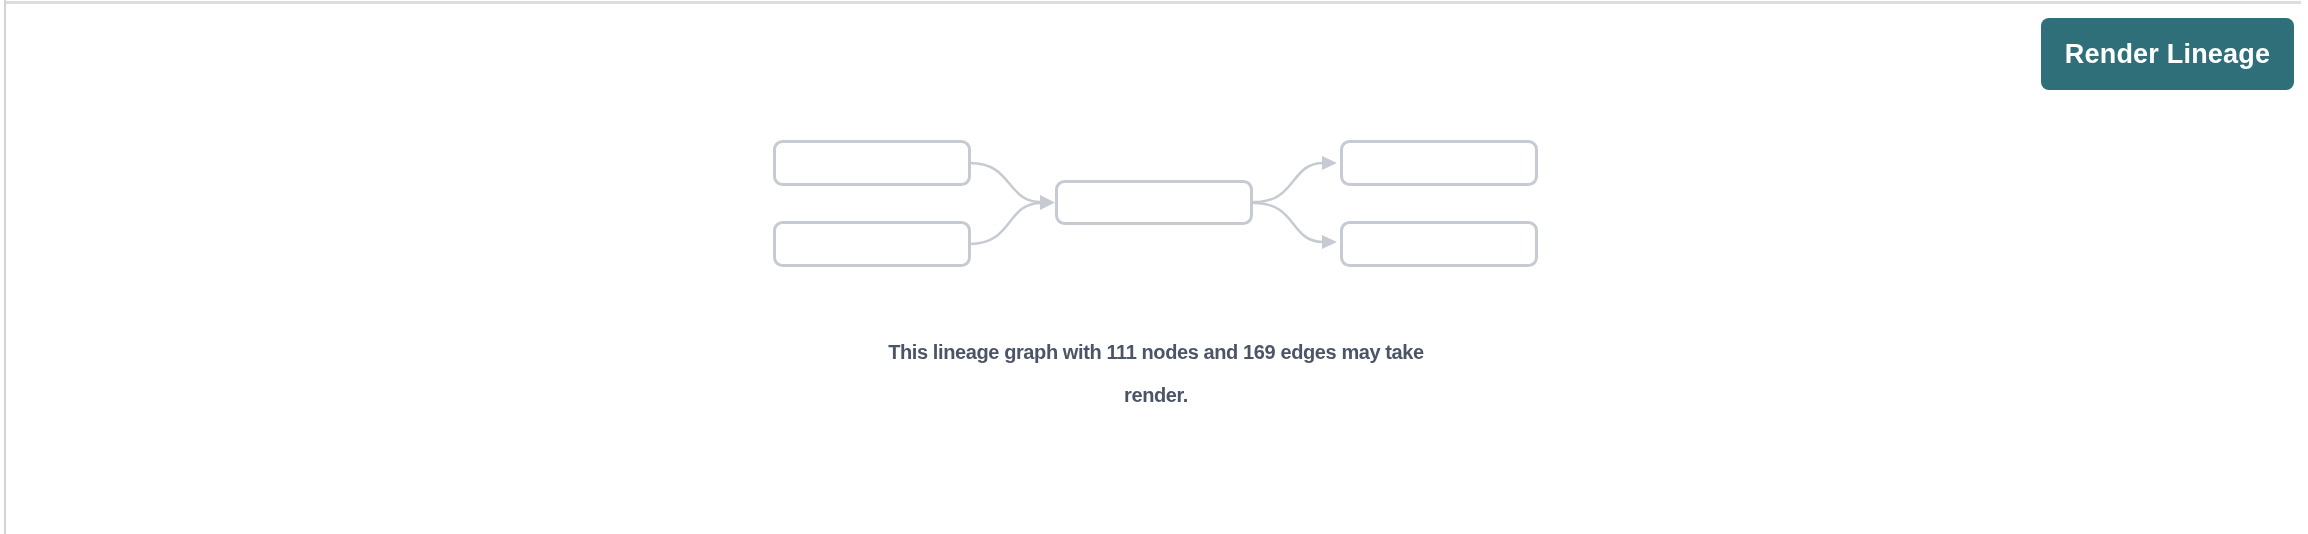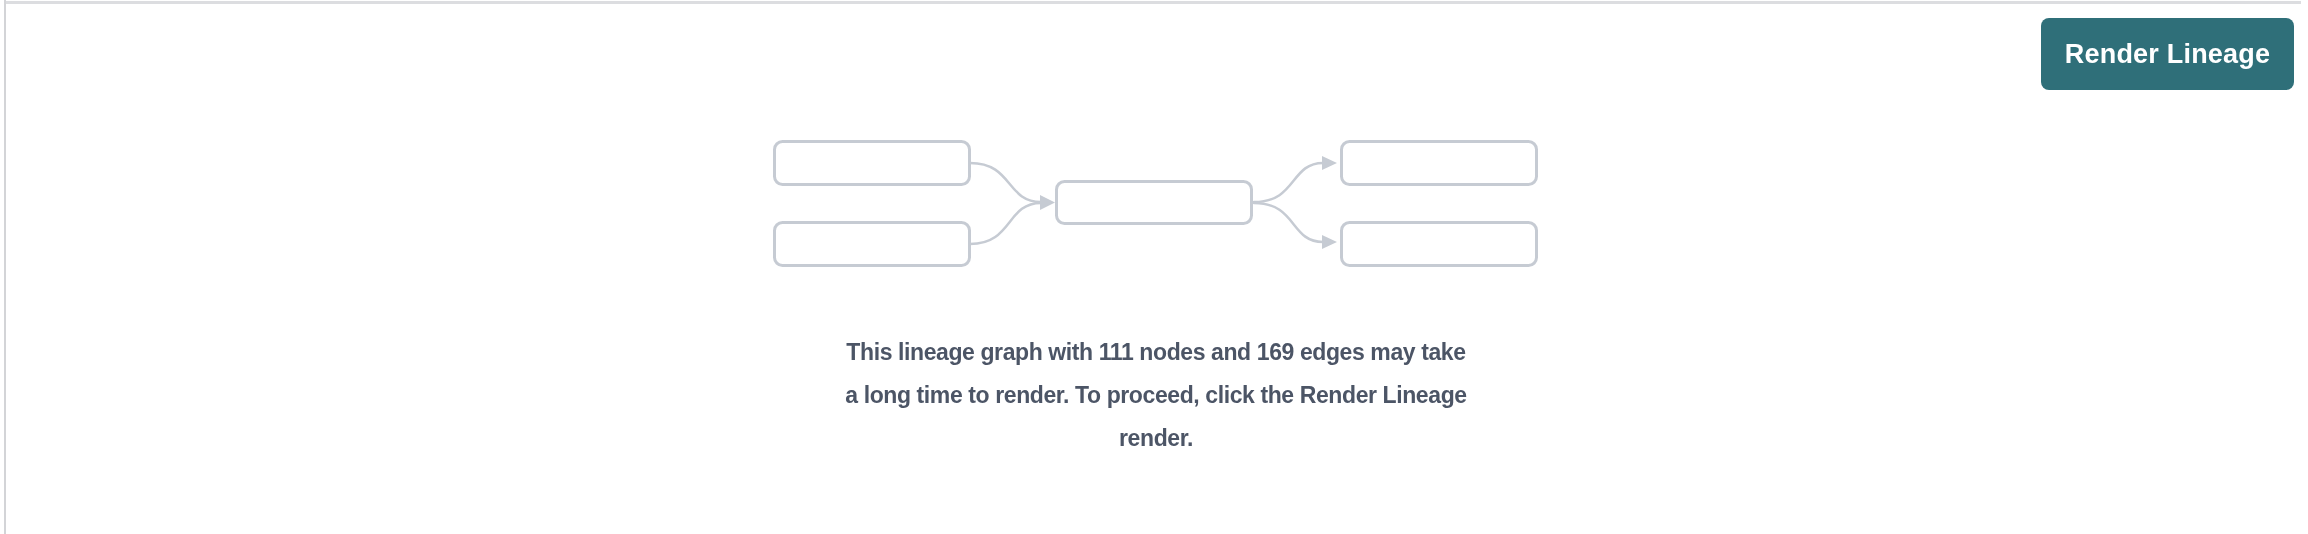--- a/index.html
+++ b/index.html
@@ -60,21 +60,21 @@
     width: 765px;
     height: 128px;
   }
   .message {
     position: absolute;
     left: 746px;
     top: 331px;
     width: 820px;
     text-align: center;
     color: var(--message-text, #4c5566);
-    font-size: 23px;
+    font-size: 20px;
     font-weight: 700;
     letter-spacing: -0.4px;
     line-height: 43px;
   }
   .message .line {
     white-space: nowrap;
   }
 </style>
 </head>
 <body>
@@ -102,17 +102,16 @@
       <rect x="1.5" y="1.5" width="195" height="43" rx="8"></rect>
       <rect x="1.5" y="82.5" width="195" height="43" rx="8"></rect>
       <rect x="283.5" y="41.5" width="195" height="42" rx="8"></rect>
       <rect x="568.5" y="1.5" width="195" height="43" rx="8"></rect>
       <rect x="568.5" y="82.5" width="195" height="43" rx="8"></rect>
     </g>
   </svg>
 
   <div class="message">
     <div class="line">This lineage graph with 111 nodes and 169 edges may take</div>
-    <div class="line">a long time to render. To proceed, click the Render Lineage</div>
     <div class="line">render.</div>
   </div>
 
 </div>
 
 </body></html>

